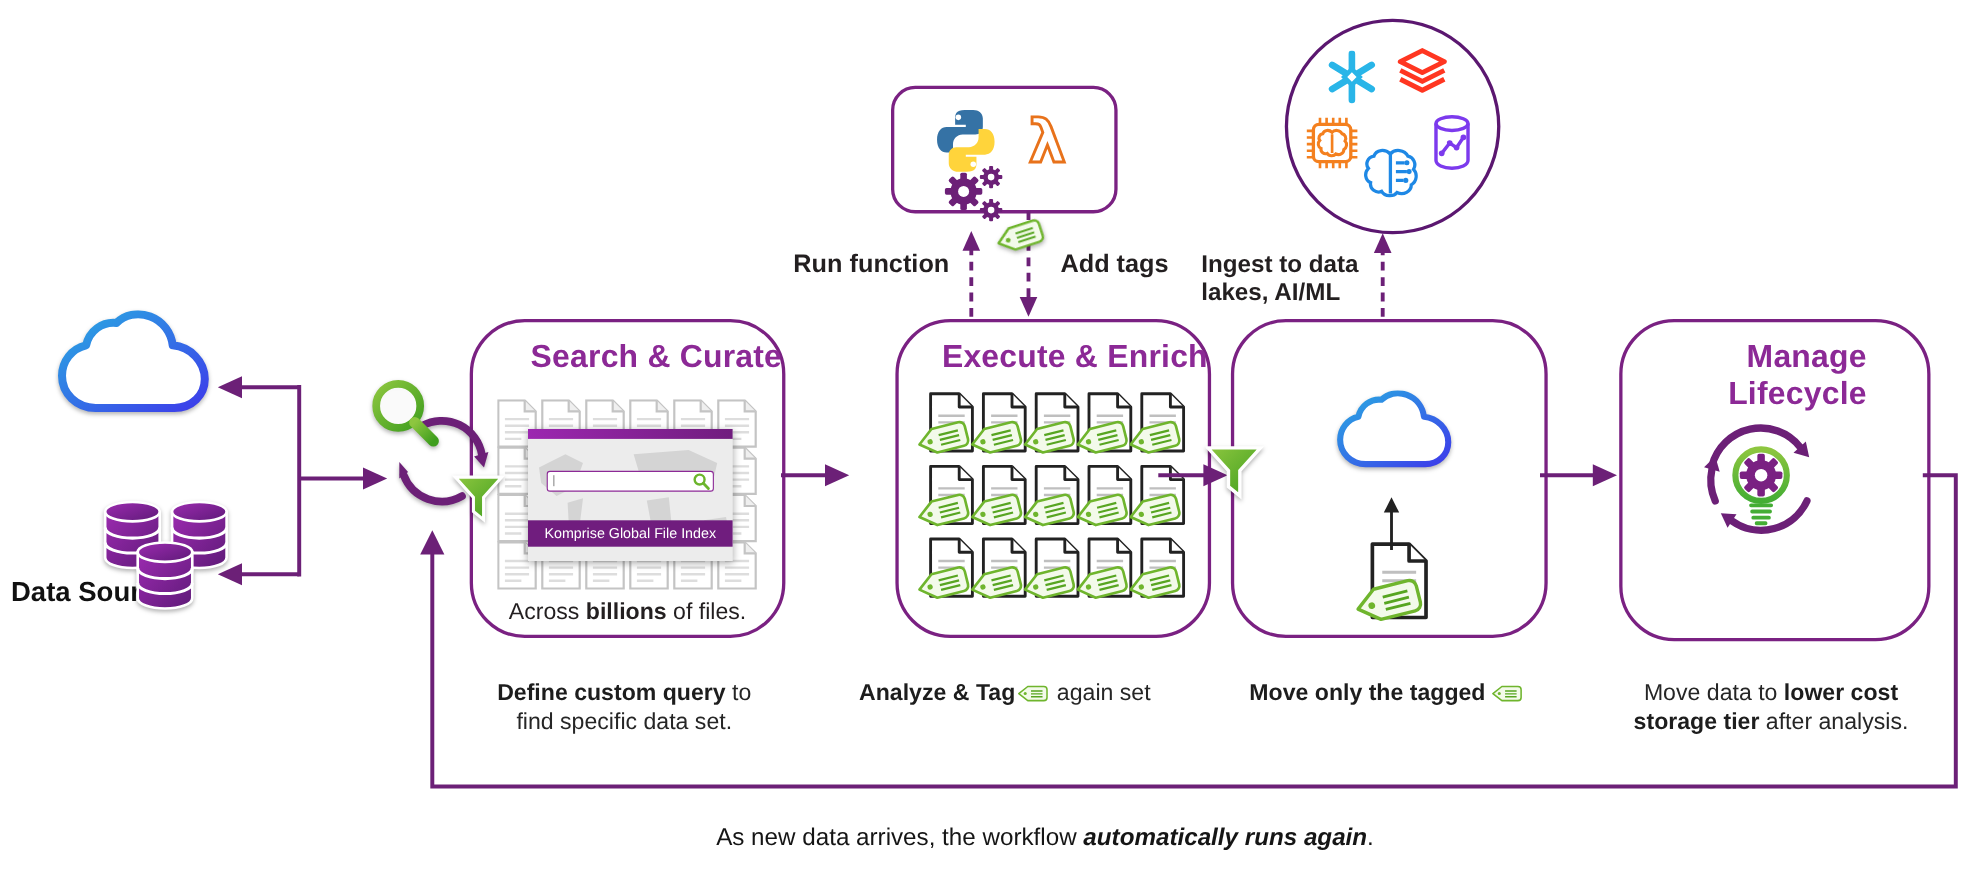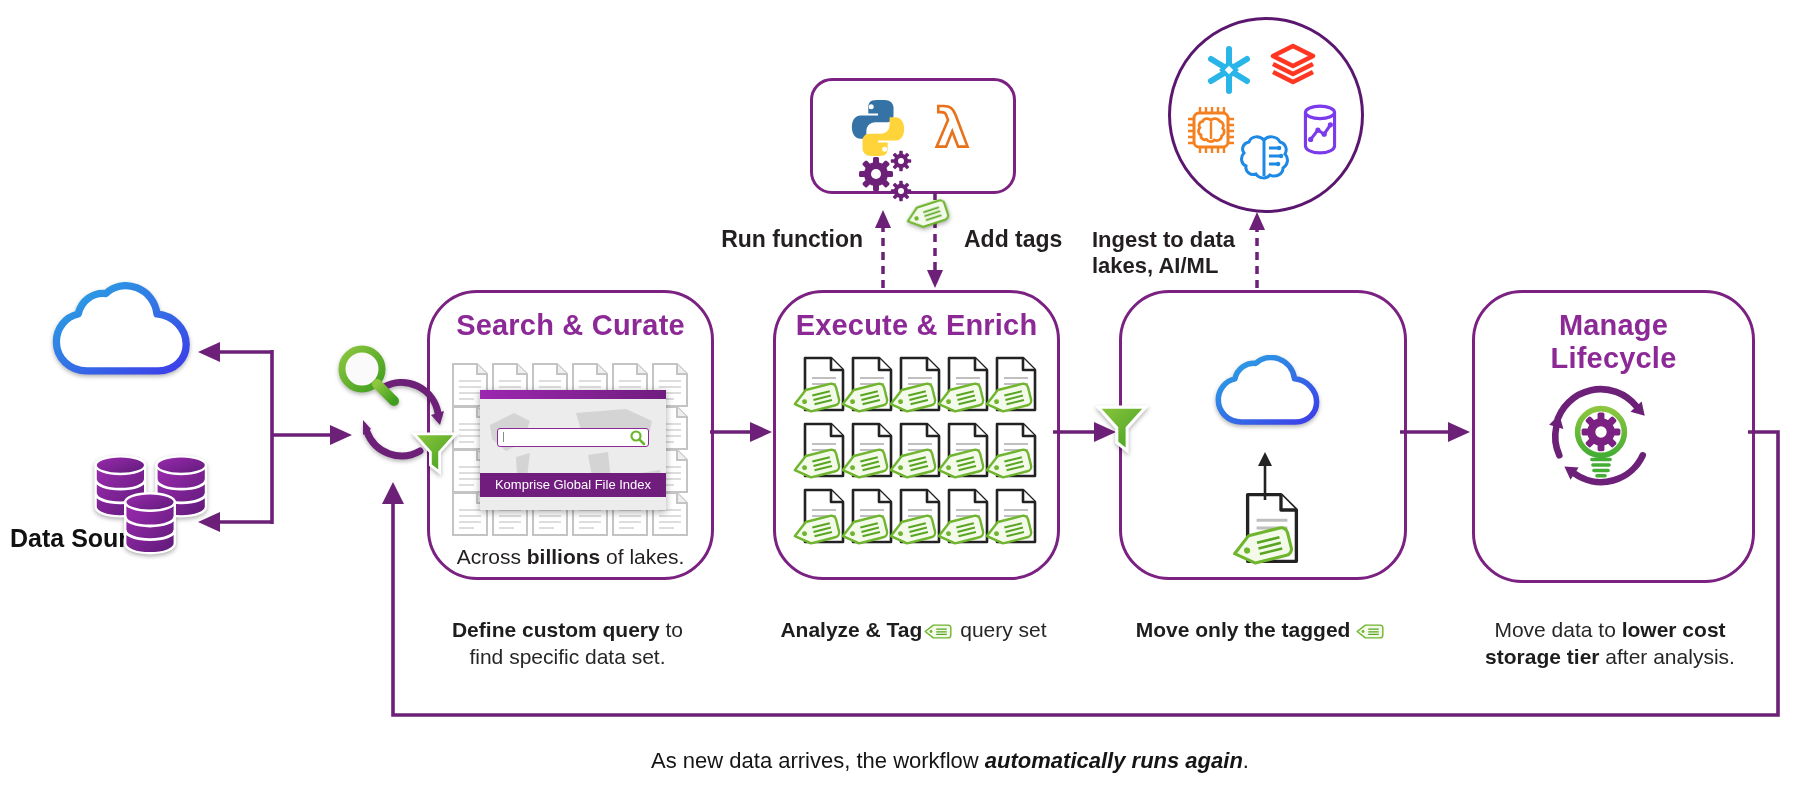--- a/index.html
+++ b/index.html
@@ -5,21 +5,21 @@
   :root{
     --purple_border:#7A2182; --purple_title:#8C2996; --purple_arrow:#6C2077;
     --purple_dark:#5B1770; --green:#6CB52C; --text:#231F20;
   }
   html,body{margin:0;padding:0;background:#fff;}
   .canvas{position:relative;width:1800px;height:803px;background:#fff;overflow:hidden;
           font-family:"Liberation Sans",sans-serif;color:var(--text);}
   .abs{position:absolute;}
   
   .stage{position:absolute;background:#fff;border:3.5px solid var(--purple_border);border-radius:50px;z-index:2;}
-  .stage-title{position:absolute;top:16px;left:0;right:0;text-align:center;font-size:29px;font-weight:bold;
+  .stage-title{position:absolute;top:16px;left:0;right:0;text-align:right;font-size:29px;font-weight:bold;
                color:var(--purple_title);letter-spacing:.2px;line-height:33px;}
   
   .gfi-window{position:absolute;left:50px;top:97px;width:186px;height:120px;background:#ECECEC;
               box-shadow:0 2px 7px rgba(0,0,0,.35);z-index:3;}
   .gfi-topbar{position:absolute;left:0;top:0;right:0;height:9px;background:linear-gradient(90deg,#9C27B0,#701D7E);}
   .gfi-banner{position:absolute;left:0;top:83px;right:0;height:24px;background:#701D7E;color:#fff;
               font-size:13px;font-weight:normal;text-align:center;line-height:24px;}
   .gfi-search{position:absolute;left:17px;top:38px;width:150px;height:17px;background:#fff;
               border:1.5px solid var(--purple_title);border-radius:3px;}
   .gfi-caret{position:absolute;left:5px;top:3px;width:1px;height:10px;background:#8a8a8a;}
@@ -162,39 +162,39 @@
       <div class="gfi-search">
         <span class="gfi-caret"></span>
         <svg class="gfi-mag" width="17" height="17" viewBox="0 0 17 17">
           <circle cx="7" cy="7" r="4.5" fill="none" stroke="#6CB52C" stroke-width="2.2"></circle>
           <path d="M10.4 10.4 L15 15" stroke="#6CB52C" stroke-width="2.6" stroke-linecap="round"></path>
         </svg>
       </div>
       <div class="gfi-banner">Komprise Global File Index</div>
     </div>
     <div class="abs" style="left:0;right:0;bottom:8px;text-align:center;font-size:21px;z-index:4">
-      <span>Across </span><b>billions</b><span> of lakes.</span>
+      <span>Across </span><b>billions</b><span> of files.</span>
     </div>
   </div>
 
   <svg class="abs shadowed" style="left:330px;top:335px;z-index:4" width="145" height="165" viewBox="0 0 145 165">
     <g stroke="#6C2077" stroke-width="7" fill="none" stroke-linecap="round">
       <path d="M54 52 A37 37 0 0 1 108 78"></path>
       <path d="M90 116 A37 37 0 0 1 37 97"></path>
     </g>
     <g fill="#6C2077">
       <polygon points="110,90 114,76 101,80"></polygon>
       <polygon points="33,85 33,100 41,94"></polygon>
     </g>
     <circle cx="32" cy="34" r="20" fill="#ffffff" fill-opacity=".92" stroke="url(#gGreen)" stroke-width="7"></circle>
     <path d="M47 49 L64 66" stroke="url(#gGreen)" stroke-width="10" stroke-linecap="round"></path>
     <use href="#funnelShape" transform="translate(82 96) scale(.92)" fill="url(#gGreen)" stroke="#fff" stroke-width="3"></use>
   </svg>
 
-  <div class="stage" style="left:773px;top:290px;width:281px;height:284px">
+  <div class="stage" style="left:814px;top:290px;width:281px;height:284px">
     <div class="stage-title">Execute &amp; Enrich</div>
     <svg class="abs" style="left:26px;top:64px;overflow:visible" width="234" height="190" viewBox="0 0 234 190">
       <g transform="translate(2 0)">
         <use href="#tdoc" transform="translate(0 0)"></use>
           <use href="#tdoc" transform="translate(48 0)"></use>
           <use href="#tdoc" transform="translate(96 0)"></use>
           <use href="#tdoc" transform="translate(144 0)"></use>
           <use href="#tdoc" transform="translate(192 0)"></use>
         <use href="#tdoc" transform="translate(0 66)"></use>
           <use href="#tdoc" transform="translate(48 66)"></use>
@@ -350,21 +350,21 @@
     </g>
   </svg>
 
   <div class="caption" style="left:427px;width:281px">
     <div><b>Define custom query</b><span> to</span></div>
     <div>find specific data set.</div>
   </div>
   <div class="caption" style="left:773px;width:281px">
     <div><b>Analyze &amp; Tag</b><svg style="display:inline-block;vertical-align:-3px;margin:0 2px" width="28" height="17" viewBox="0 0 48 28">
           <use href="#tagG"></use>
-        </svg><span> query set</span></div>
+        </svg><span> again set</span></div>
   </div>
   <div class="caption" style="left:1110px;width:300px">
     <div><b>Move only the tagged</b>&nbsp;<svg style="display:inline-block;vertical-align:-3px" width="28" height="17" viewBox="0 0 48 28">
           <use href="#tagG"></use>
         </svg></div>
   </div>
   <div class="caption" style="left:1460px;width:300px">
     <div><span>Move data to </span><b>lower cost</b></div>
     <div><b>storage tier</b><span> after analysis.</span></div>
   </div>

